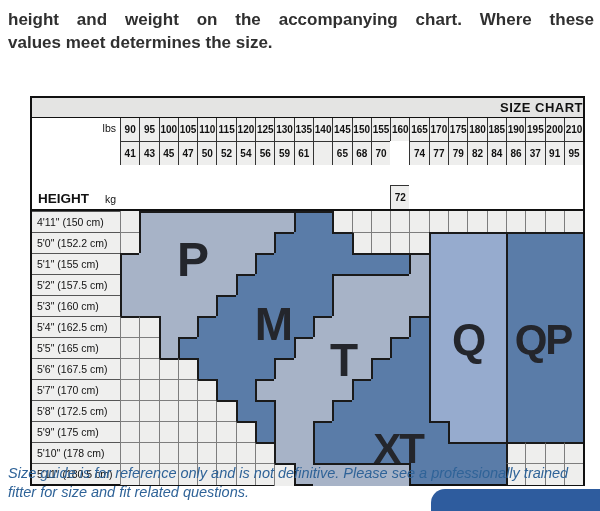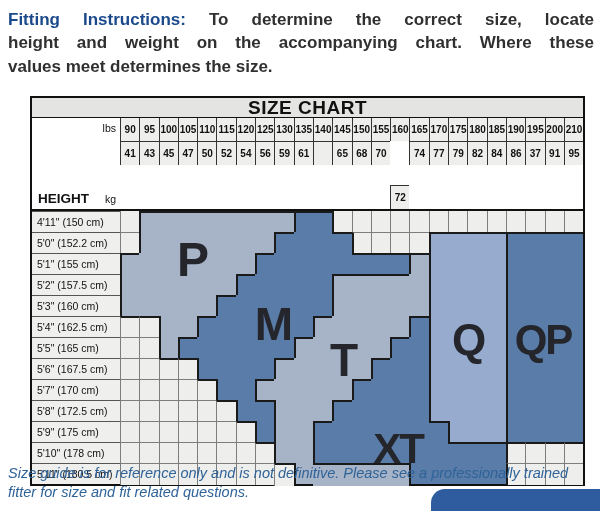--- a/index.html
+++ b/index.html
@@ -6,21 +6,21 @@
   .sheet{position:relative;width:600px;height:511px;background:#ffffff;overflow:hidden;
          font-family:"Liberation Sans",sans-serif;}
   .intro{position:absolute;left:8px;top:8px;width:586px;font-weight:bold;
          font-size:17px;line-height:1.38;color:#303030;}
   .intro-line{text-align:justify;text-align-last:justify;}
   .intro-line.last{text-align-last:left;}
   .lead{color:#1b4a8c;}
   .chart{position:absolute;left:30px;top:96px;width:551px;border:2.5px solid #111;background:#fff;}
   .hdr-title,.hdr-weight{background:#e4e4e3;text-align:center;font-weight:bold;color:#111;
         border-bottom:1.5px solid #111;}
-  .hdr-title{height:19px;line-height:19px;font-size:19px;letter-spacing:.5px;}
+  .hdr-title{height:19px;line-height:19px;font-size:13px;letter-spacing:.5px;text-align:right;}
   .hdr-weight{height:20px;line-height:20px;font-size:14px;letter-spacing:.5px;}
   .wrow{display:grid;grid-template-columns:88px repeat(24,19.3px);}
   .corner{position:relative;background:#fff;}
   .height-lab{position:absolute;left:6px;bottom:3px;font-weight:bold;font-size:13.5px;color:#111;}
   .unit{position:absolute;right:4px;font-size:10.5px;color:#111;}
   .unit.lbs{top:4px;}.unit.kg{bottom:4px;}
   .ncell{background:#eeeeed;border-left:1px solid #333;font-weight:bold;font-size:10px;
         color:#111;text-align:center;height:23px;line-height:23px;overflow:hidden;}
   .ncell.kgr{border-top:1px solid #333;}
   .gridwrap{border-top:2px solid #111;display:grid;grid-template-columns:88px repeat(24,19.3px);
@@ -35,21 +35,20 @@
         font-size:14.5px;line-height:1.32;color:#2f6398;}
   .banner{position:absolute;left:431px;top:489px;width:169px;height:22px;background:#2e5c9e;
         border-top-left-radius:14px;}
 </style>
 </head>
 <body>
 
 <div class="sheet">
 
   <div class="intro">
-    <div class="intro-line"><span class="lead">Fitting Instructions:</span> <span>To determine the correct size, locate</span></div>
     <div class="intro-line">height and weight on the accompanying chart. Where these</div>
     <div class="intro-line last">values meet determines the size.</div>
   </div>
 
   <div class="chart">
     <div class="hdr-title">SIZE CHART</div>
 
     <div class="wrow">
       <div class="corner" style="grid-row:1 / span 2;">
         <span class="height-lab">HEIGHT</span>

